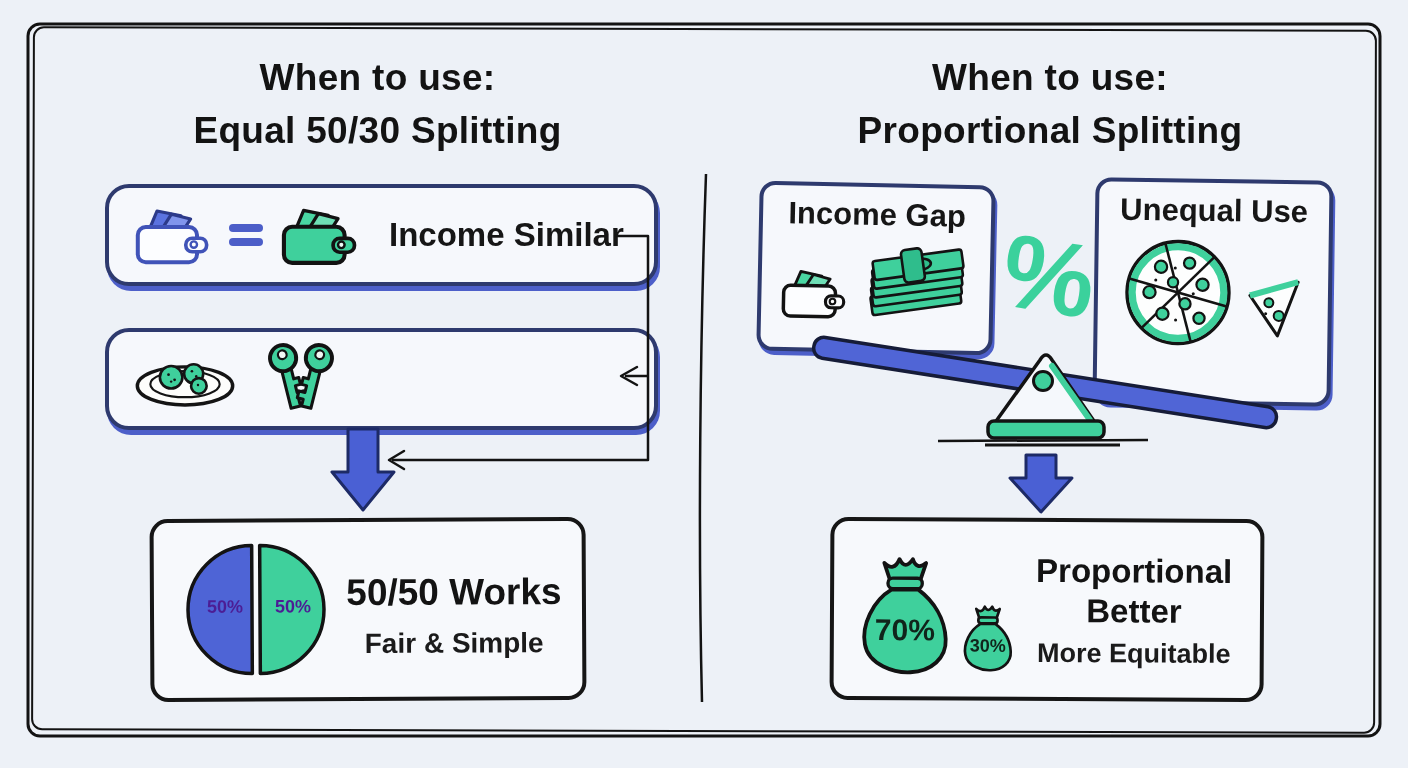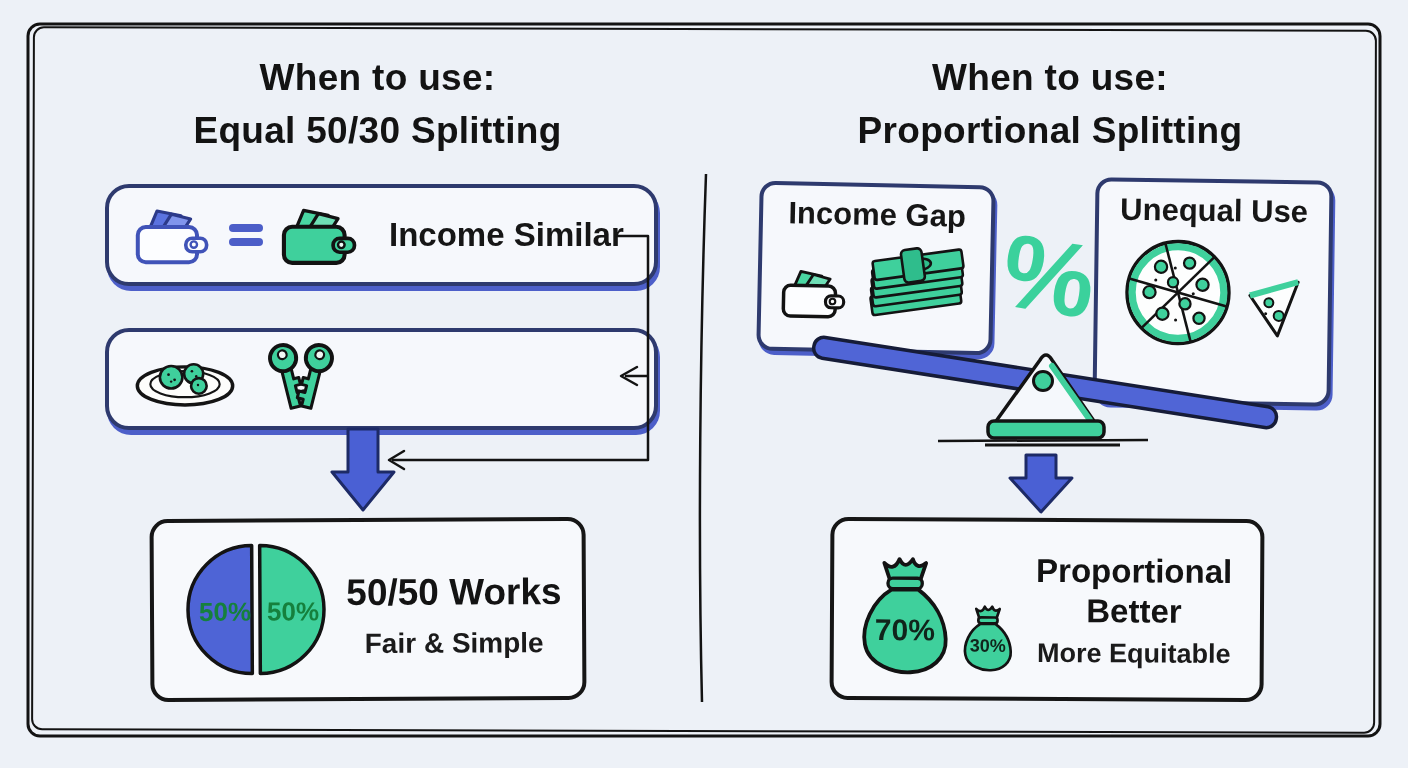--- a/index.html
+++ b/index.html
@@ -31,21 +31,21 @@
   .rcond .cond-label { margin:10px 0 2px 0; font-size:31px; }
   .rcond .icon-row { display:flex; align-items:flex-end; gap:10px; }
 
   .result-box {
     position:absolute; background:#f7f9fc; border:4px solid #161616; border-radius:18px;
   }
   .big-line  { position:absolute; font-weight:700; font-size:37px; color:#131313; text-align:center; white-space:nowrap; }
   .mid-line  { position:absolute; font-weight:700; font-size:33px; color:#131313; text-align:center; white-space:nowrap; }
   .sub-line  { position:absolute; font-weight:700; font-size:28px; color:#1b1b1b; text-align:center; white-space:nowrap; }
 
-  .pie-label { position:absolute; width:62px; text-align:center; font-weight:700; font-size:26px; color:#15803d; }
+  .pie-label { position:absolute; width:62px; text-align:center; font-weight:700; font-size:18px; color:#4c1d95; }
   .bag-label { position:absolute; text-align:center; font-weight:700; color:#10241b; }
 
   .percent-symbol {
     position:absolute; left:994px; top:224px; width:110px; text-align:center;
     font-size:104px; font-weight:700; color:#3bd19c; transform:rotate(9deg);
     line-height:1;
   }
 </style>
 </head>
 <body>

